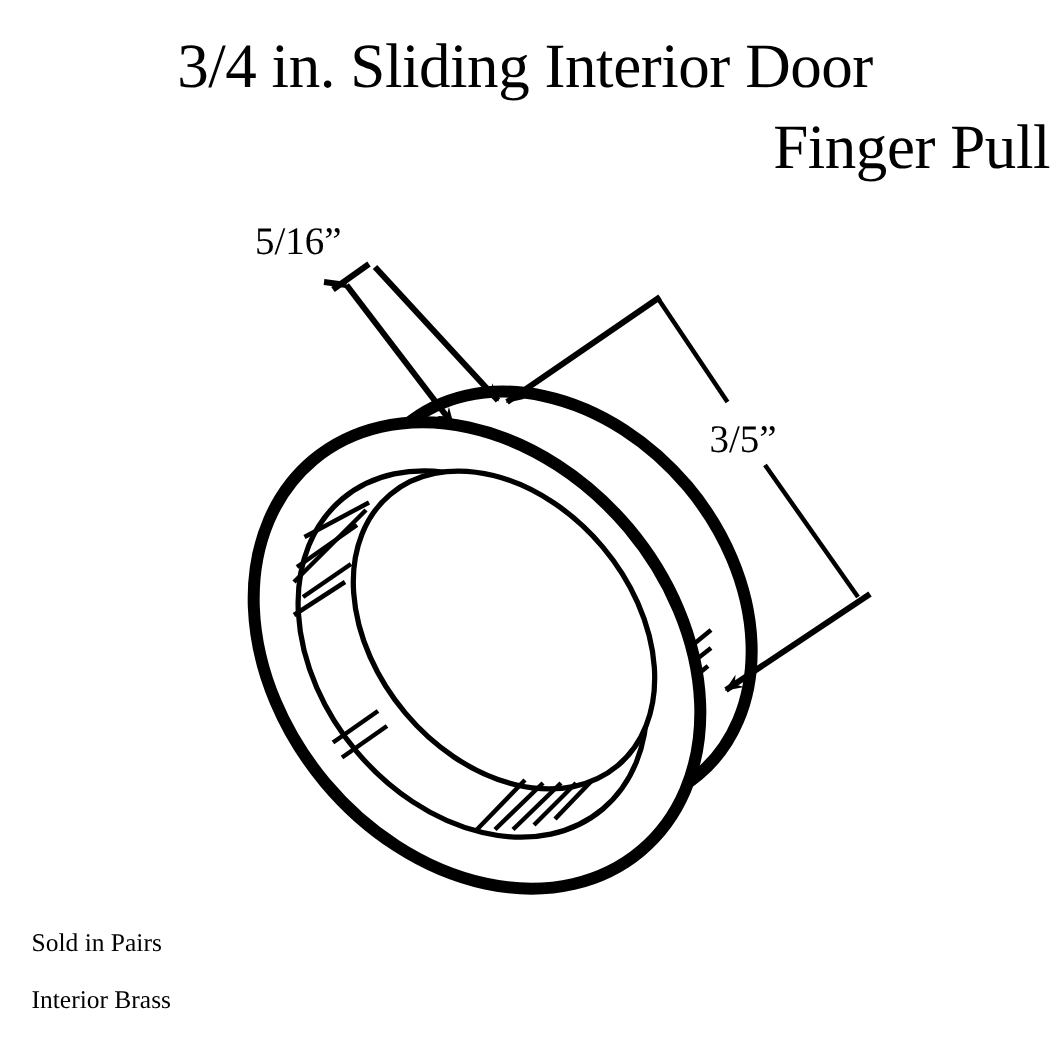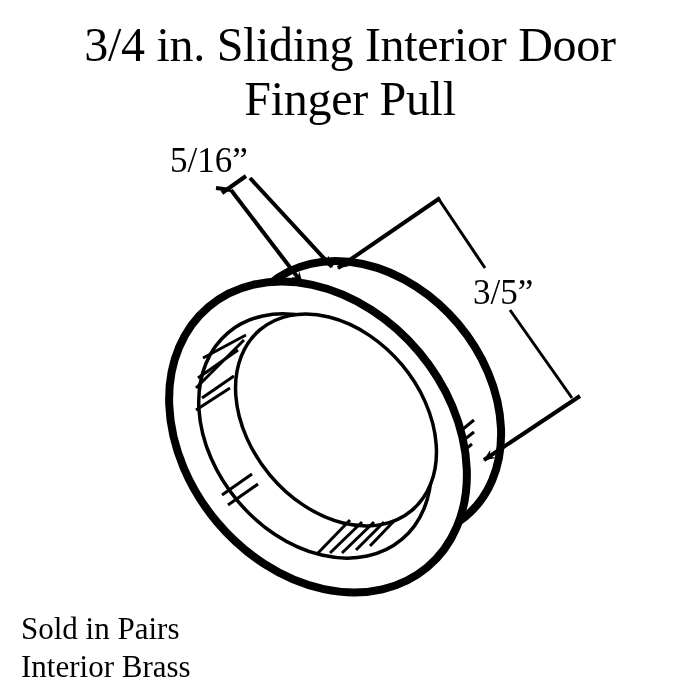--- a/index.html
+++ b/index.html
@@ -1,23 +1,23 @@
 <!DOCTYPE html>
 <html><head>
 <meta charset="utf-8">
 <style>
   html, body { margin: 0; padding: 0; background: #ffffff; }
   body { width: 700px; height: 700px; position: relative; overflow: hidden;
          font-family: "Liberation Serif", "DejaVu Serif", serif; color: #000; }
   .title { position: absolute; left: 0; width: 700px; text-align: center;
-           font-size: 48px; line-height: 46px; letter-spacing: -0.3px; }
+           font-size: 42px; line-height: 46px; letter-spacing: -0.3px; }
   .title.l1 { top: 22px; }
-  .title.l2 { top: 76px; }
-  .dim-label { position: absolute; font-size: 35px; line-height: 30px; }
-  .note { position: absolute; left: 21px; font-size: 31px; line-height: 32px; }
+  .title.l2 { top: 76px; text-align: right; }
+  .dim-label { position: absolute; font-size: 26px; line-height: 30px; }
+  .note { position: absolute; left: 21px; font-size: 17px; line-height: 32px; }
   svg.diagram { position: absolute; left: 0; top: 0; }
 </style>
 </head>
 <body>
 
 <div class="title l1">3/4 in. Sliding Interior Door</div>
 <div class="title l2">Finger Pull</div>
 
 <div class="dim-label" style="left:170px; top:146px;">5/16”</div>
 <div class="dim-label" style="left:473px; top:278px;">3/5”</div>

